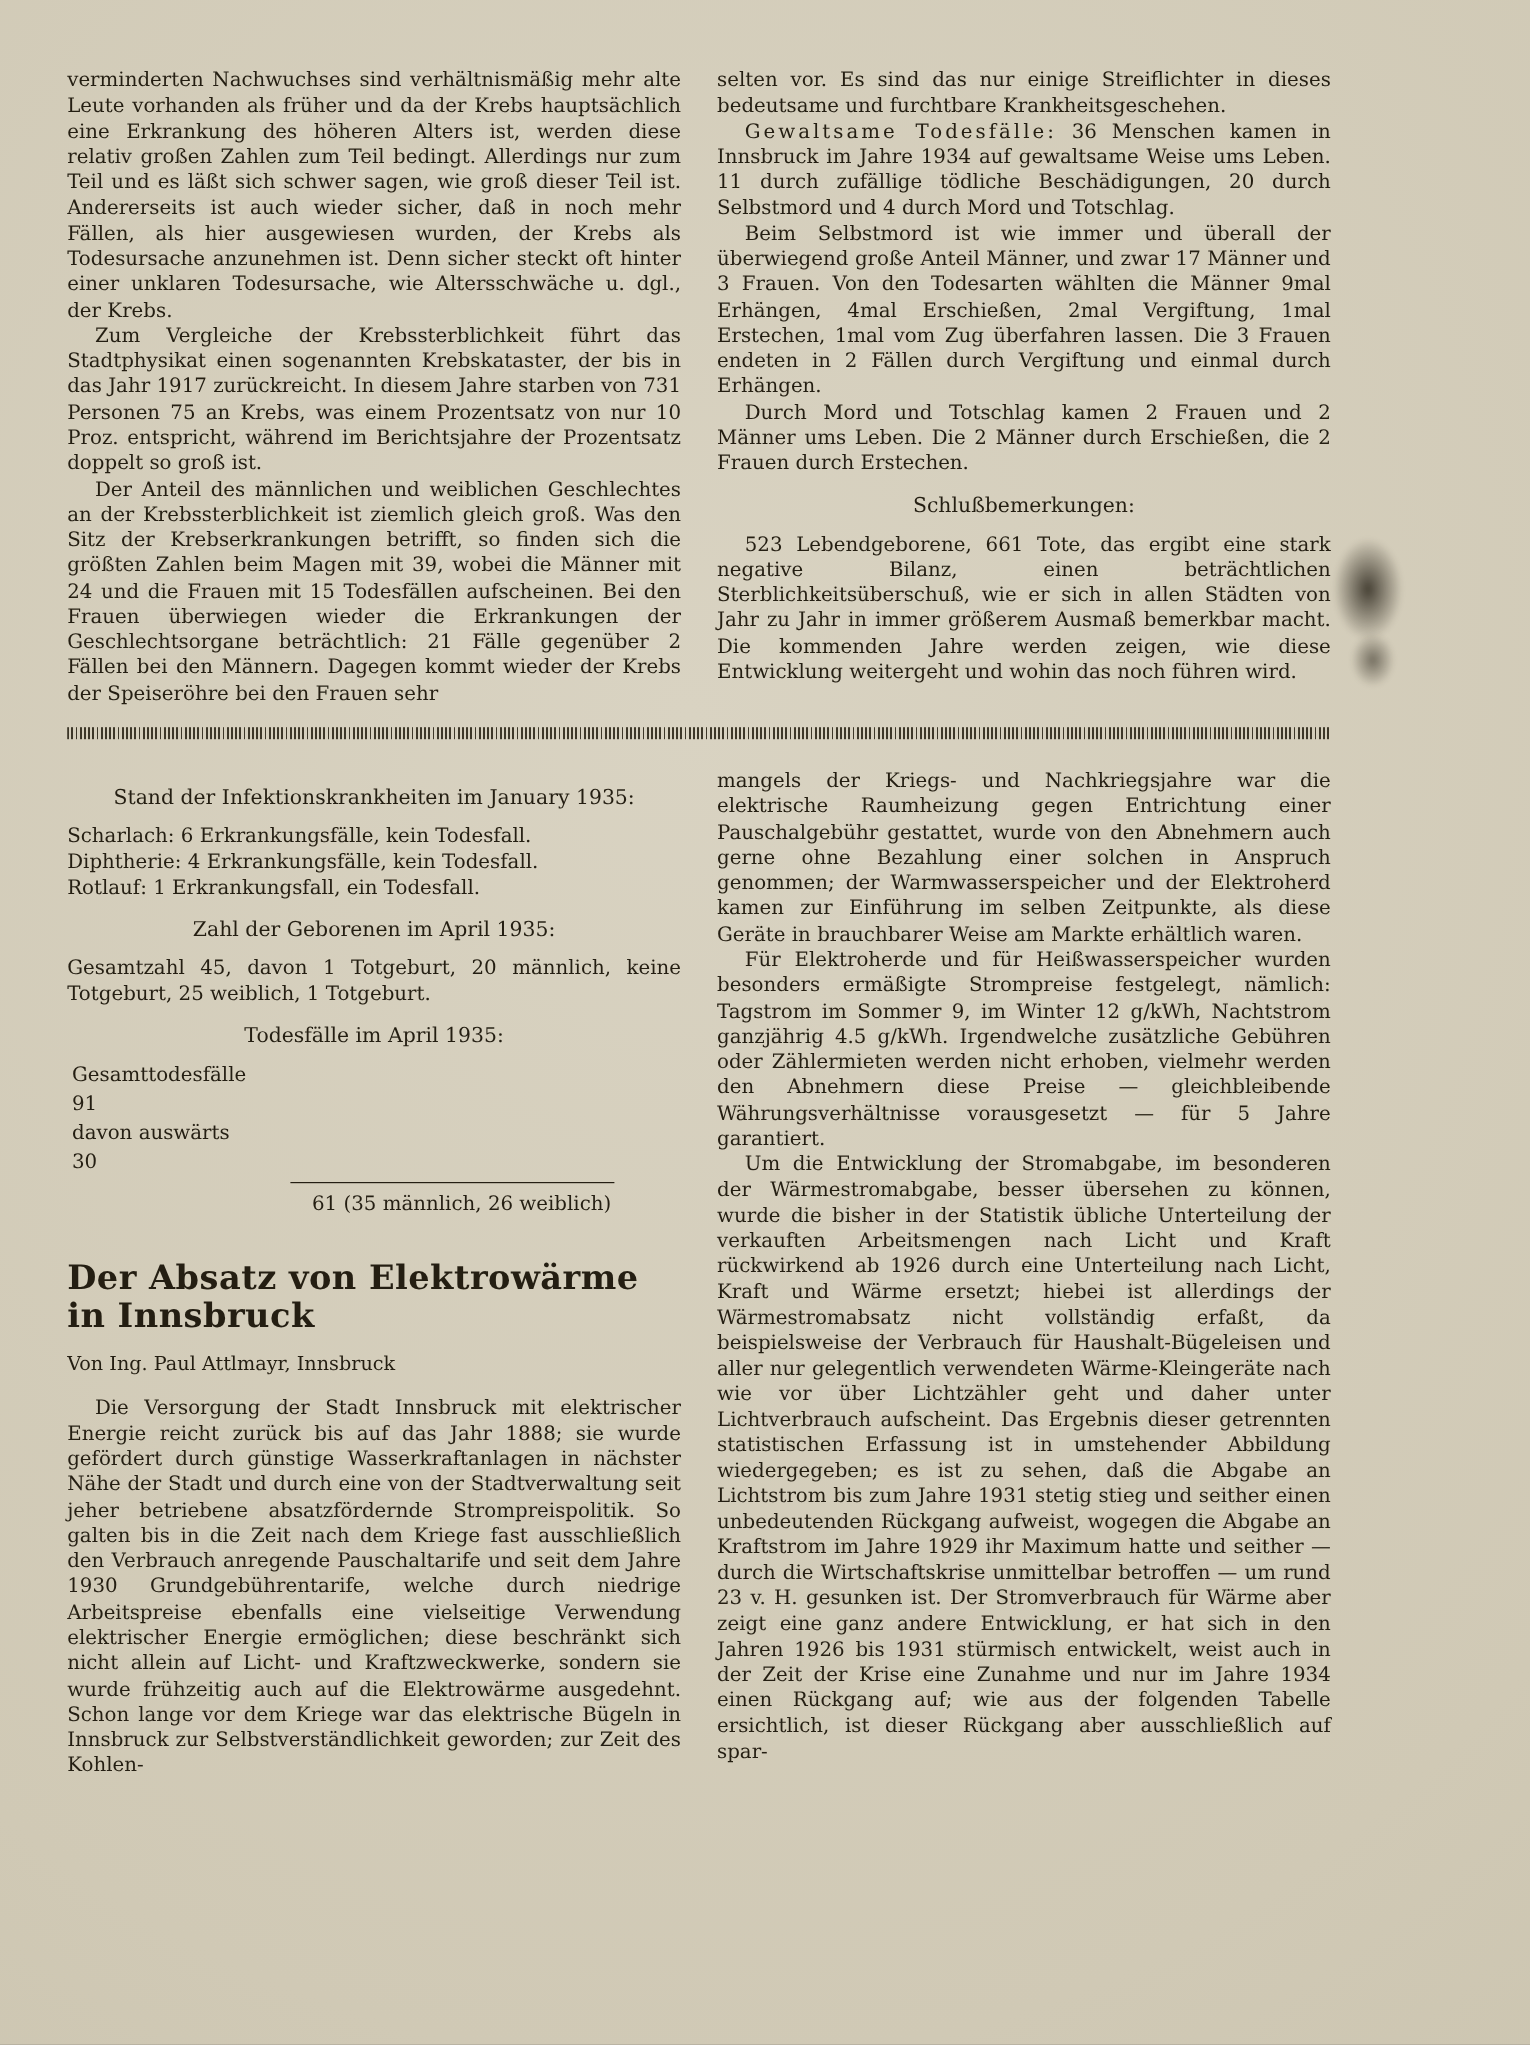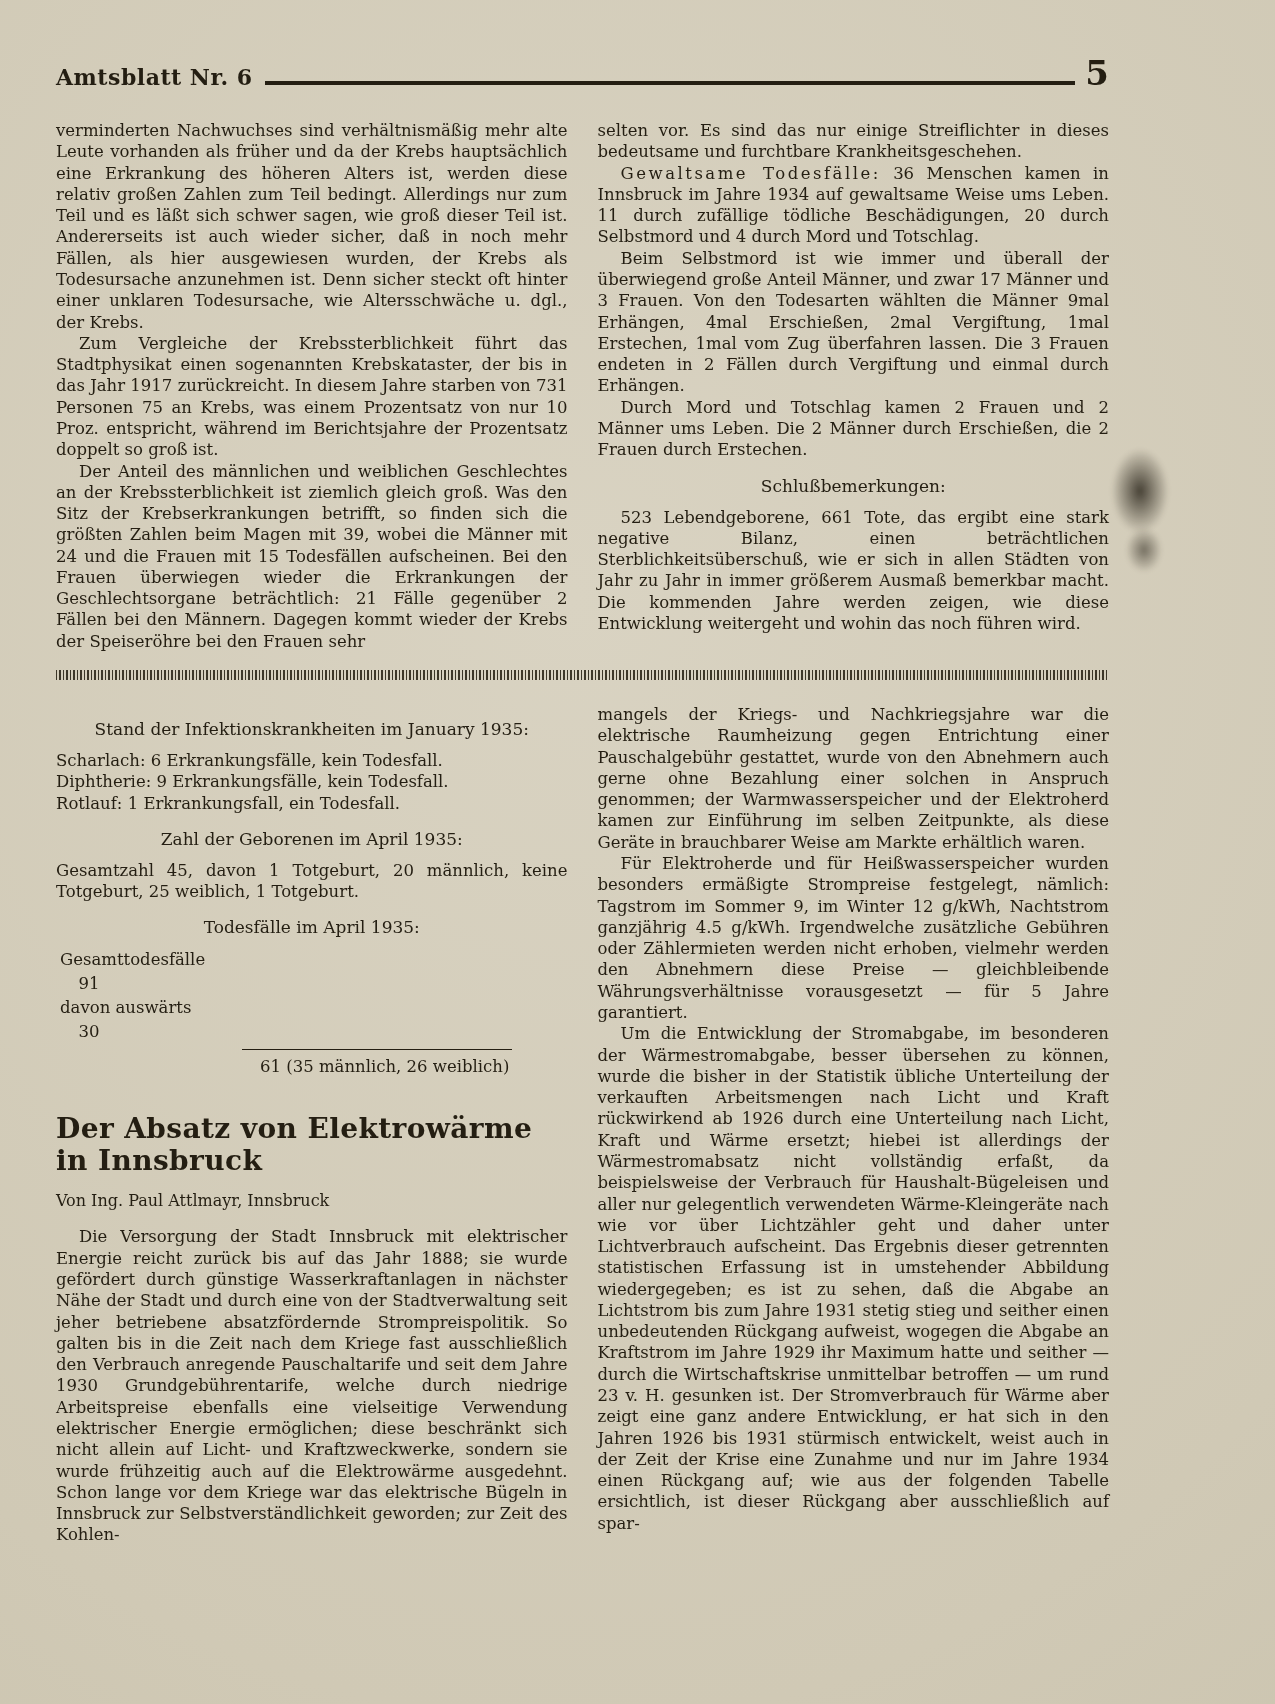--- a/index.html
+++ b/index.html
@@ -62,21 +62,21 @@
     height: 10px;
     margin: 18px 0 24px;
     background: repeating-linear-gradient(90deg, #282214 0, #282214 1.5px, rgba(0,0,0,0) 1.5px, rgba(0,0,0,0) 3.5px);
     opacity: 0.88;
   }
 
   
   .stats-table { margin: 8px 0 12px 4px; font-size: 16.5px; line-height: 1.45; width: 470px; max-width: 100%; }
   .stats-row { display: flex; flex-direction: column; }
   .stats-label { width: 212px; }
-  .stats-value { width: 58px; text-align: center; }
+  .stats-value { width: 58px; text-align: left; }
   .stats-rule { border-top: 1.6px solid #241e12; width: 270px; margin: 5px 0 5px 182px; }
   .stats-total { margin-left: 200px; white-space: nowrap; }
 
   
   .stain { position: absolute; pointer-events: none; }
   .stain-a {
     left: 1100px; top: 432px; width: 80px; height: 118px;
     background: radial-gradient(closest-side, rgba(22,17,8,0.75), rgba(22,17,8,0) 72%);
     filter: blur(2px);
   }
@@ -85,25 +85,20 @@
     background: radial-gradient(closest-side, rgba(22,17,8,0.5), rgba(22,17,8,0) 70%);
     filter: blur(2px);
   }
 </style>
 </head>
 <body>
 
 <div class="page">
   <div class="content">
 
-    <header class="page-header">
-      <span class="masthead">Amtsblatt Nr. 6</span>
-      <span class="header-rule"></span>
-      <span class="page-number">5</span>
-    </header>
 
     <section class="two-col">
       <div class="col">
         <p class="para">verminderten Nachwuchses sind verhältnismäßig mehr alte Leute vorhanden als früher und da der Krebs hauptsächlich eine Erkrankung des höheren Alters ist, werden diese relativ großen Zahlen zum Teil bedingt. Allerdings nur zum Teil und es läßt sich schwer sagen, wie groß dieser Teil ist. Andererseits ist auch wieder sicher, daß in noch mehr Fällen, als hier ausgewiesen wurden, der Krebs als Todesursache anzunehmen ist. Denn sicher steckt oft hinter einer unklaren Todesursache, wie Altersschwäche u. dgl., der Krebs.</p>
         <p class="para indent">Zum Vergleiche der Krebssterblichkeit führt das Stadtphysikat einen sogenannten Krebskataster, der bis in das Jahr 1917 zurückreicht. In diesem Jahre starben von 731 Personen 75 an Krebs, was einem Prozentsatz von nur 10 Proz. entspricht, während im Berichtsjahre der Prozentsatz doppelt so groß ist.</p>
         <p class="para indent">Der Anteil des männlichen und weiblichen Geschlechtes an der Krebssterblichkeit ist ziemlich gleich groß. Was den Sitz der Krebserkrankungen betrifft, so finden sich die größten Zahlen beim Magen mit 39, wobei die Männer mit 24 und die Frauen mit 15 Todesfällen aufscheinen. Bei den Frauen überwiegen wieder die Erkrankungen der Geschlechtsorgane beträchtlich: 21 Fälle gegenüber 2 Fällen bei den Männern. Dagegen kommt wieder der Krebs der Speiseröhre bei den Frauen sehr</p>
       </div>
       <div class="col">
         <p class="para">selten vor. Es sind das nur einige Streiflichter in dieses bedeutsame und furchtbare Krankheitsgeschehen.</p>
         <p class="para indent">
@@ -117,21 +112,21 @@
       </div>
     </section>
 
     <div class="section-divider"></div>
 
     <section class="two-col">
       <div class="col">
 
         <h3 class="center-heading">Stand der Infektionskrankheiten im January 1935:</h3>
         <p class="para">Scharlach: 6 Erkrankungsfälle, kein Todesfall.</p>
-        <p class="para">Diphtherie: 9 Erkrankungsfälle, kein Todesfall.</p>
+        <p class="para">Diphtherie: 4 Erkrankungsfälle, kein Todesfall.</p>
         <p class="para">Rotlauf: 1 Erkrankungsfall, ein Todesfall.</p>
 
         <h3 class="center-heading">Zahl der Geborenen im April 1935:</h3>
         <p class="para">Gesamtzahl 45, davon 1 Totgeburt, 20 männlich, keine Totgeburt, 25 weiblich, 1 Totgeburt.</p>
 
         <h3 class="center-heading">Todesfälle im April 1935:</h3>
         <div class="stats-table">
           <div class="stats-row">
             <span class="stats-label">Gesamttodesfälle</span>
             <span class="stats-value">91</span>

